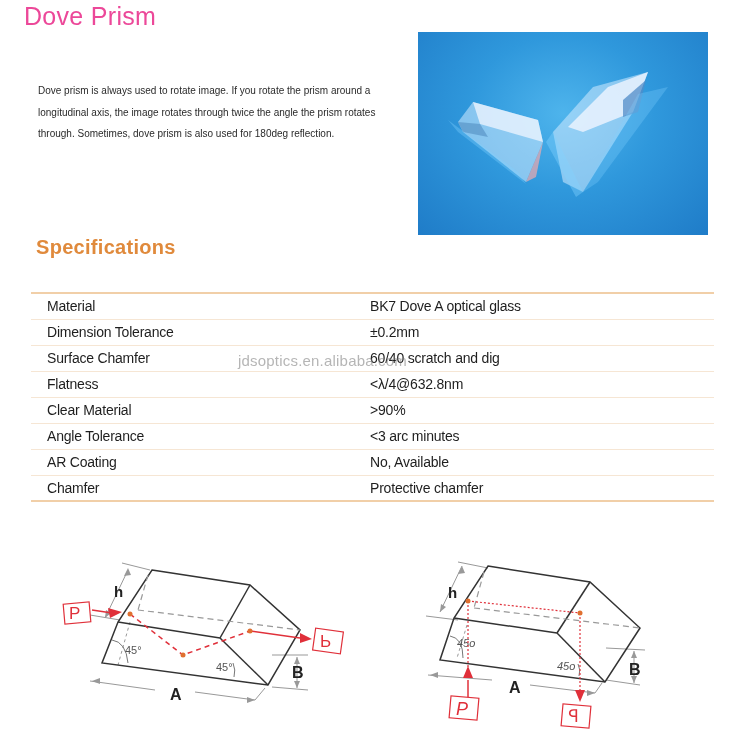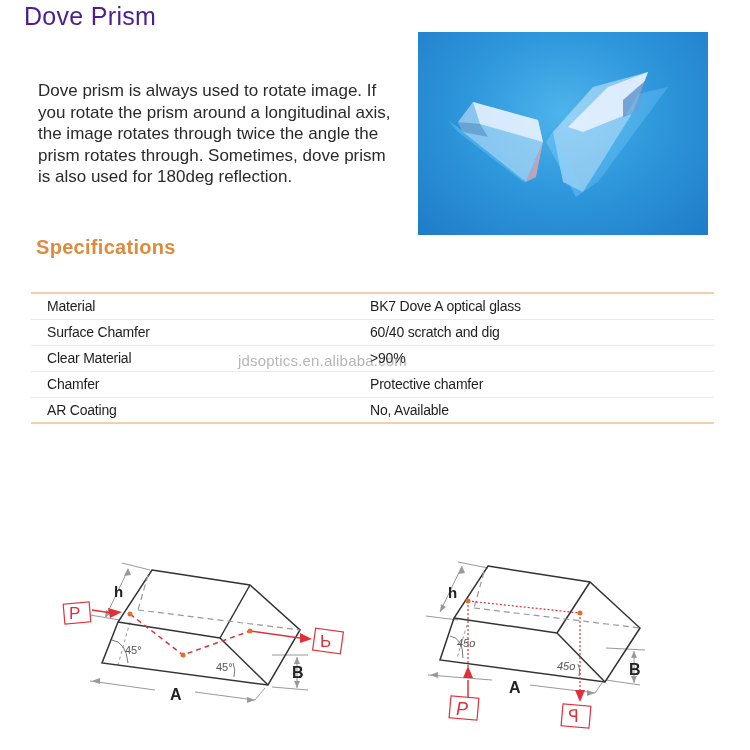--- a/index.html
+++ b/index.html
@@ -14,30 +14,30 @@
       overflow: hidden;
       font-family: "Liberation Sans", "DejaVu Sans", sans-serif;
       color: #222222;
     }
     .page-title {
       position: absolute;
       left: 24px;
       top: 2px;
       font-size: 25px;
       font-weight: normal;
-      color: #4c1d95;
+      color: #ec4899;
       margin: 0;
       letter-spacing: 0.3px;
     }
     .intro {
       position: absolute;
       left: 38px;
       top: 80px;
       width: 360px;
-      font-size: 17px;
+      font-size: 10px;
       line-height: 21.5px;
       color: #2a2a2a;
       margin: 0;
     }
     .product-photo {
       position: absolute;
       left: 418px;
       top: 32px;
       width: 290px;
       height: 203px;
@@ -116,34 +116,46 @@
 
 <h2 class="section-title">Specifications</h2>
 
 <table class="spec-table">
   <tbody>
     <tr>
       <td class="label">Material</td>
       <td class="value">BK7 Dove A optical glass</td>
     </tr>
     <tr>
+      <td class="label">Dimension Tolerance</td>
+      <td class="value">±0.2mm</td>
+    </tr>
+    <tr>
       <td class="label">Surface Chamfer</td>
       <td class="value">60/40 scratch and dig</td>
     </tr>
     <tr>
+      <td class="label">Flatness</td>
+      <td class="value">&lt;λ/4@632.8nm</td>
+    </tr>
+    <tr>
       <td class="label">Clear Material</td>
       <td class="value">&gt;90%</td>
     </tr>
     <tr>
+      <td class="label">Angle Tolerance</td>
+      <td class="value">&lt;3 arc minutes</td>
+    </tr>
+    <tr>
+      <td class="label">AR Coating</td>
+      <td class="value">No, Available</td>
+    </tr>
+    <tr>
       <td class="label">Chamfer</td>
       <td class="value">Protective chamfer</td>
-    </tr>
-    <tr>
-      <td class="label">AR Coating</td>
-      <td class="value">No, Available</td>
     </tr>
   </tbody>
 </table>
 
 <div class="watermark">jdsoptics.en.alibaba.com</div>
 
 <div class="diagram" style="left:50px; top:530px; width:300px; height:200px;">
   <svg width="300" height="200" viewBox="0 0 300 200">
 
     <g stroke="#999" stroke-width="1" fill="none">

